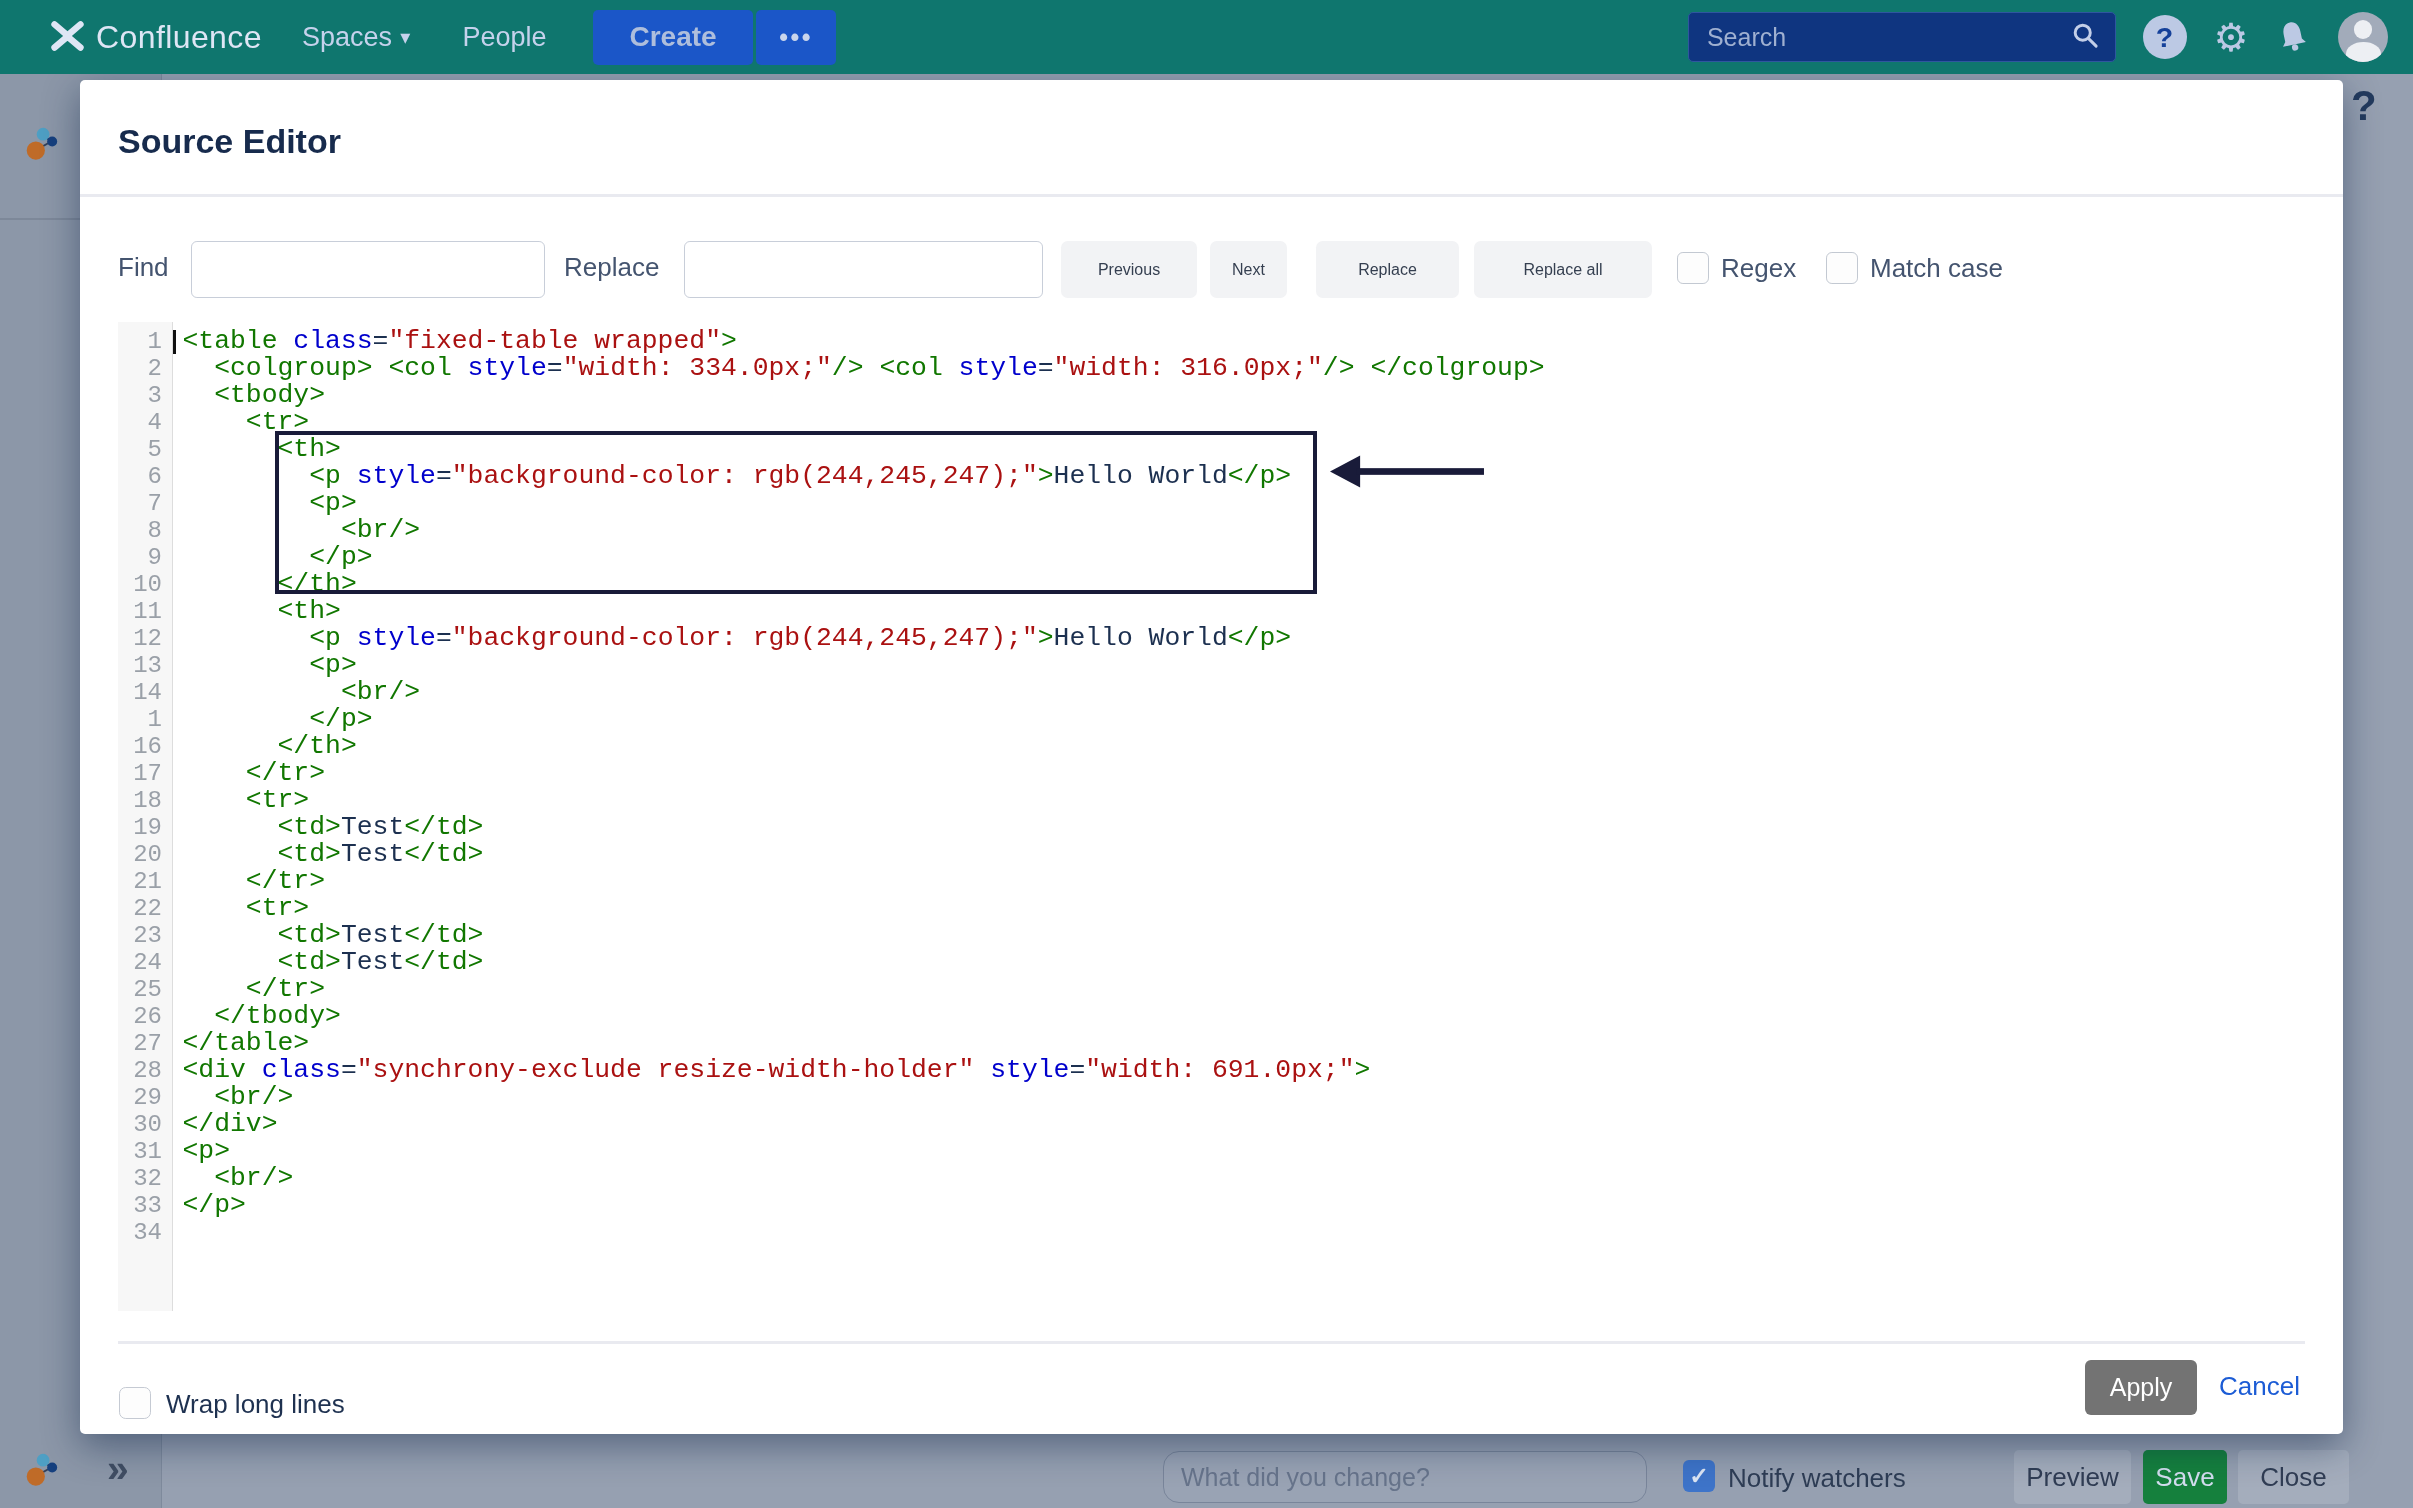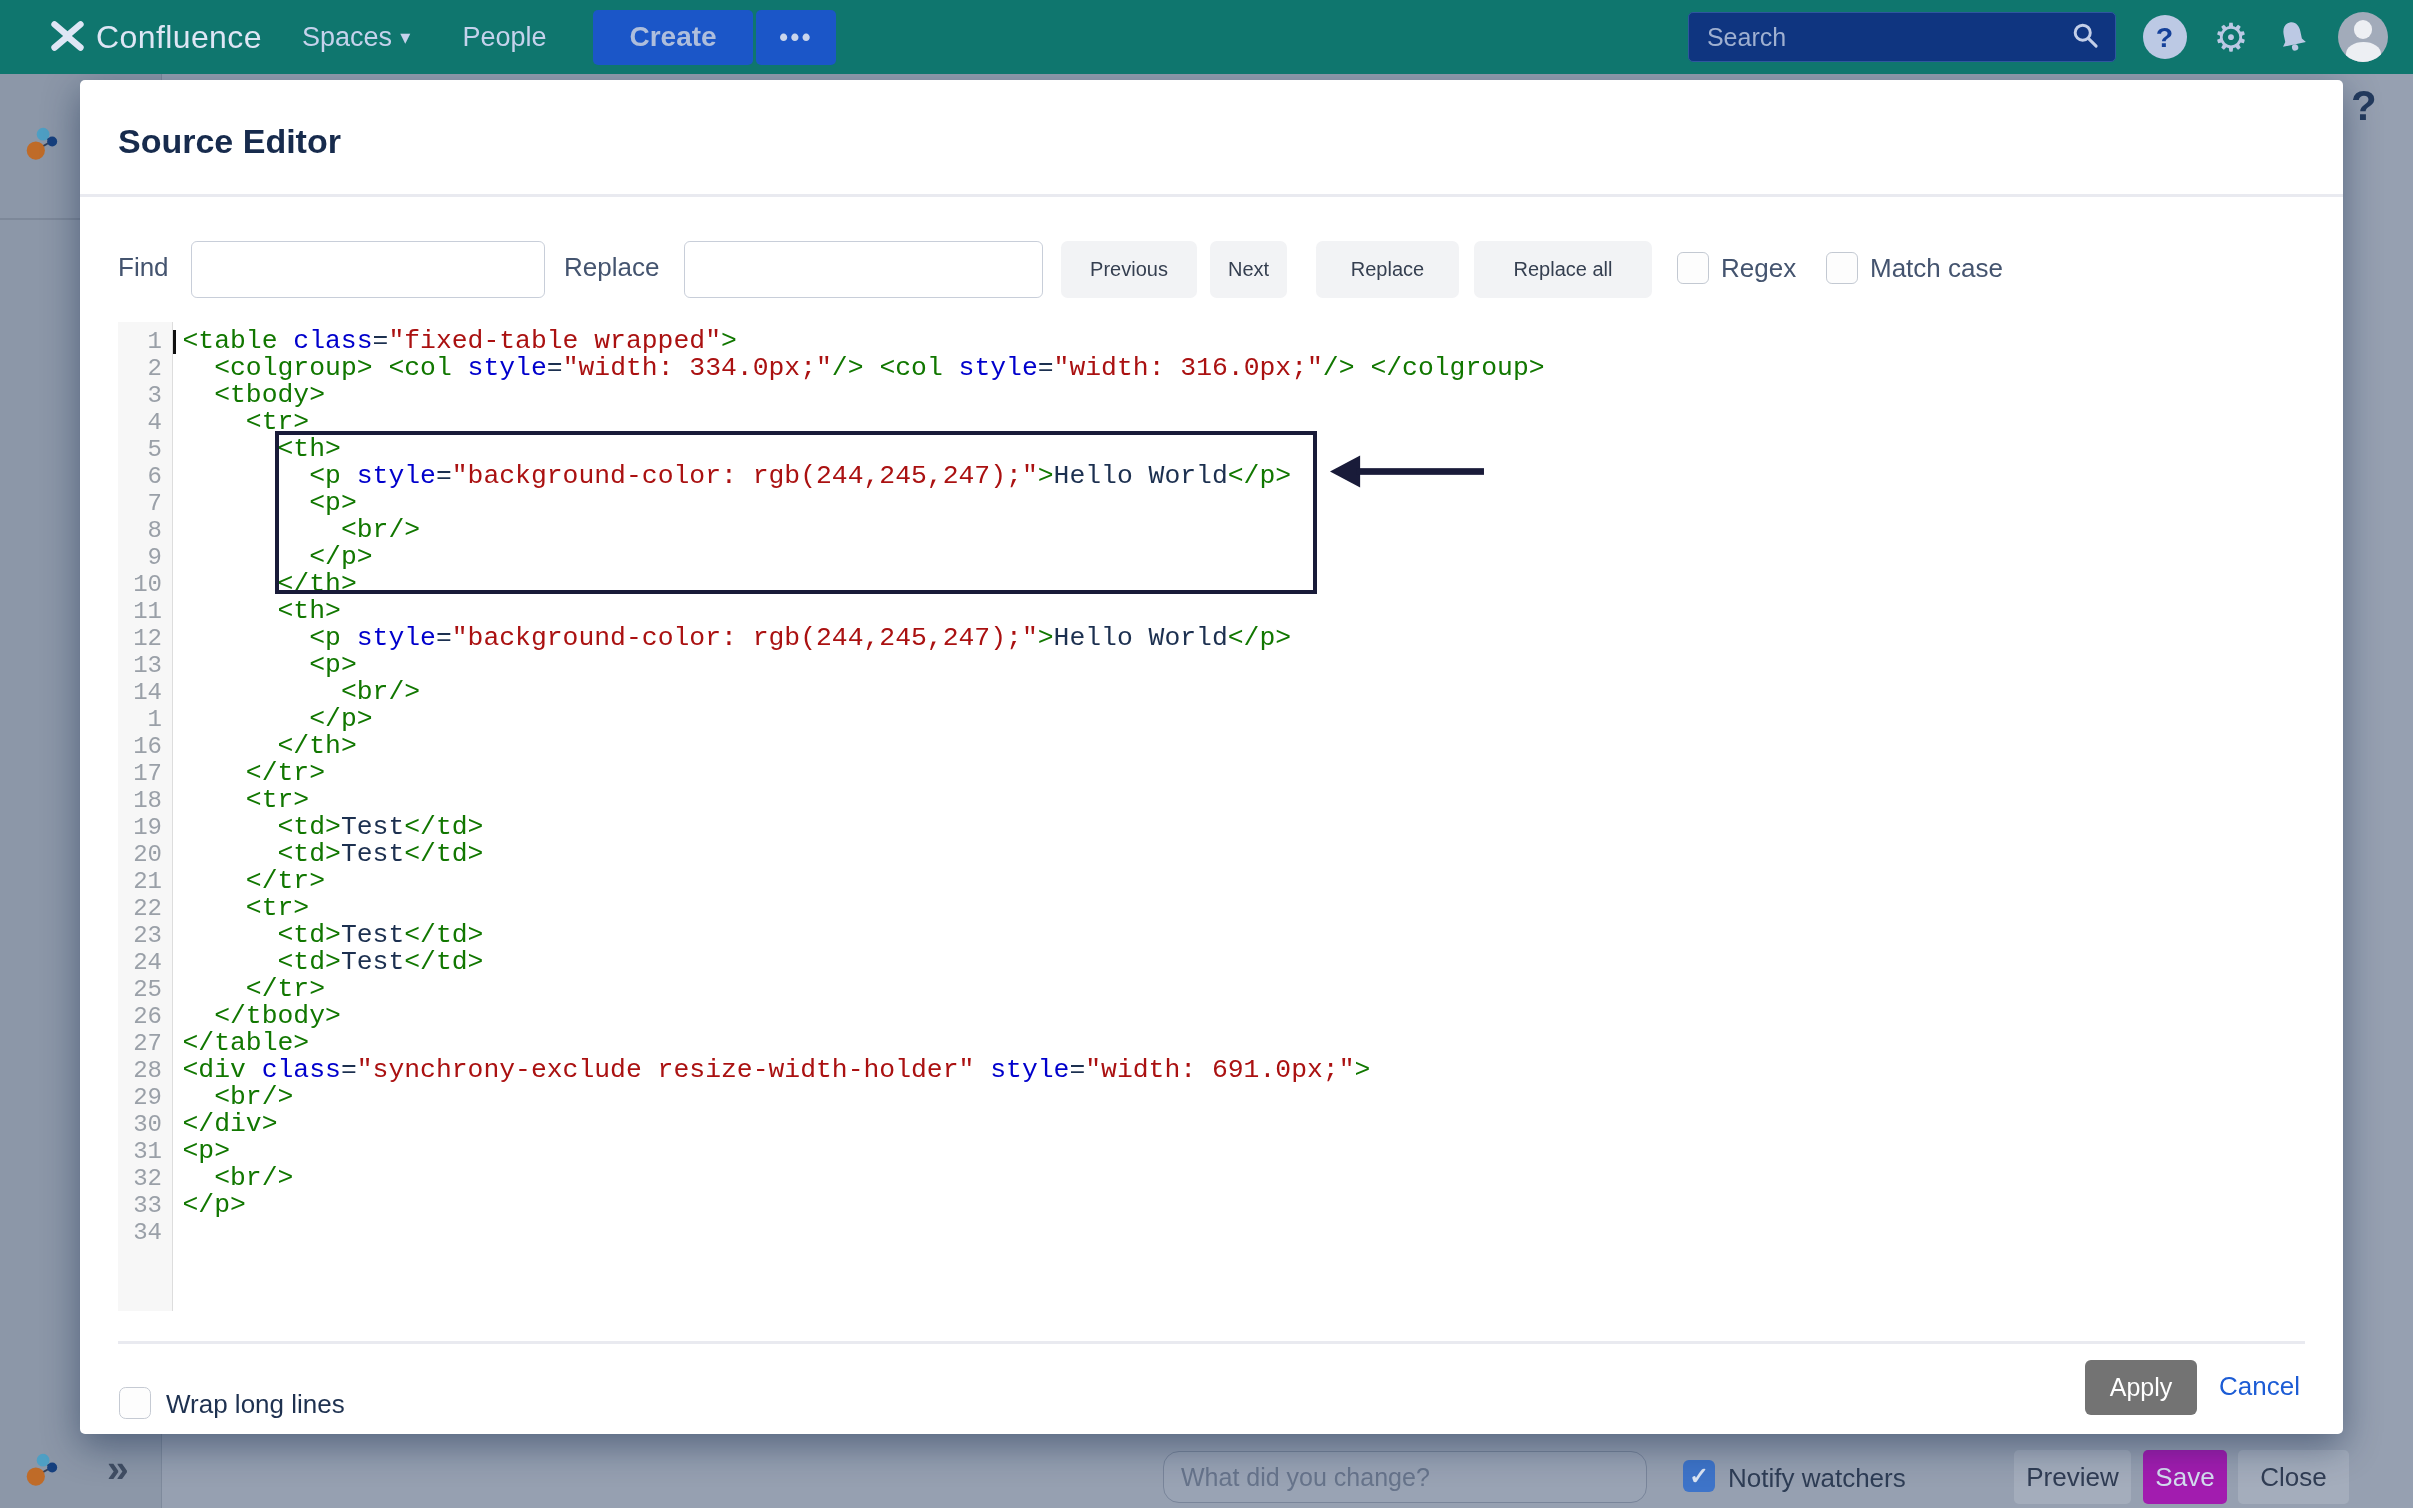--- a/index.html
+++ b/index.html
@@ -83,21 +83,21 @@
     position:absolute; left:1683px; top:1460px; width:32px; height:32px; z-index:2;
     background:#3E74C9; border-radius:5.9px; color:#DDE6F4; font-size:23.5px; font-weight:700;
     display:flex; align-items:center; justify-content:center;
   }
   .bb-notify-label { position:absolute; left:1728px; top:1463px; font-size:26px; color:#2E3D55; z-index:2; }
   .bb-btn {
     position:absolute; top:1450px; height:54px; z-index:2; border-radius:5px;
     display:flex; align-items:center; justify-content:center; font-size:26px;
   }
   .bb-preview { left:2014px; width:117px; background:#A4ADBC; color:#303D54; }
-  .bb-save    { left:2143px; width:84px; background:#a21caf; color:#D3DDEF; }
+  .bb-save    { left:2143px; width:84px; background:#15803d; color:#D3DDEF; }
   .bb-close   { left:2238px; width:111px; background:#A4ADBC; color:#303D54; }
 
   
   .dialog {
     position:absolute; left:80px; top:80px; width:2263px; height:1354px;
     background:#FFFFFF; border-radius:5px; z-index:10;
     box-shadow:0 11.7px 37px rgba(9,30,66,.45);
   }
   .dlg-title { position:absolute; left:38px; top:42px; font-size:34px; font-weight:700; color:#172B4D; }
   .dlg-divider-top { position:absolute; left:0; top:114px; width:100%; height:3.4px; background:#E9EAF0; }
@@ -106,21 +106,21 @@
   
   .fr-label { position:absolute; top:172px; font-size:26px; color:#44546F; }
   .fr-input {
     position:absolute; top:161px; height:57px; background:#fff;
     border:1.7px solid #C8CED9; border-radius:5.9px; outline:none;
     font-size:25px; color:#172B4D; padding:0 13.4px;
     font-family:"Liberation Sans",sans-serif;
   }
   .fr-btn {
     position:absolute; top:161px; height:57px; border-radius:6.7px; background:#F2F3F5;
-    color:#353F50; font-size:20px; display:flex; align-items:center; justify-content:center;
+    color:#353F50; font-size:16px; display:flex; align-items:center; justify-content:center;
     border:none; cursor:pointer; font-family:"Liberation Sans",sans-serif;
   }
   .cb {
     position:absolute; top:172px; width:32px; height:32px;
     background:#FDFDFD; border:1.7px solid #C3C9D2; border-radius:5.9px;
   }
   .cb-label { position:absolute; top:173px; font-size:26px; color:#44546F; }
 
   
   .editor {

